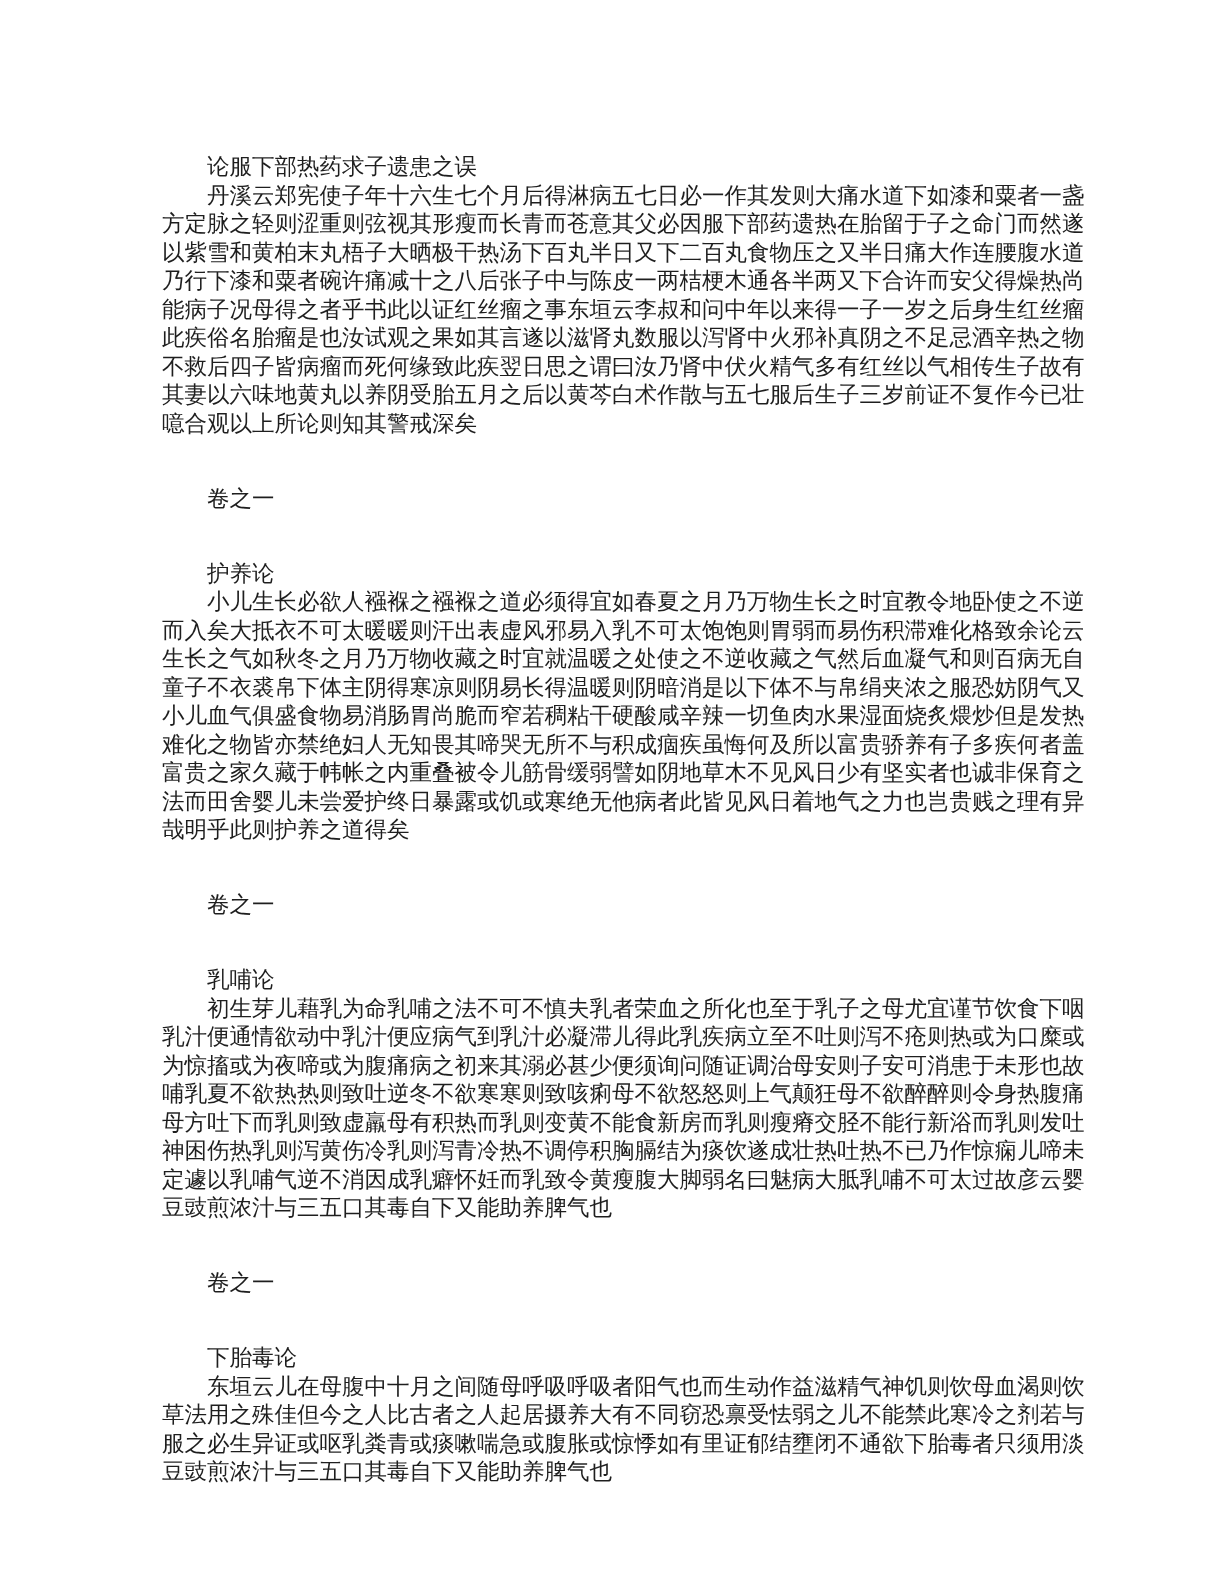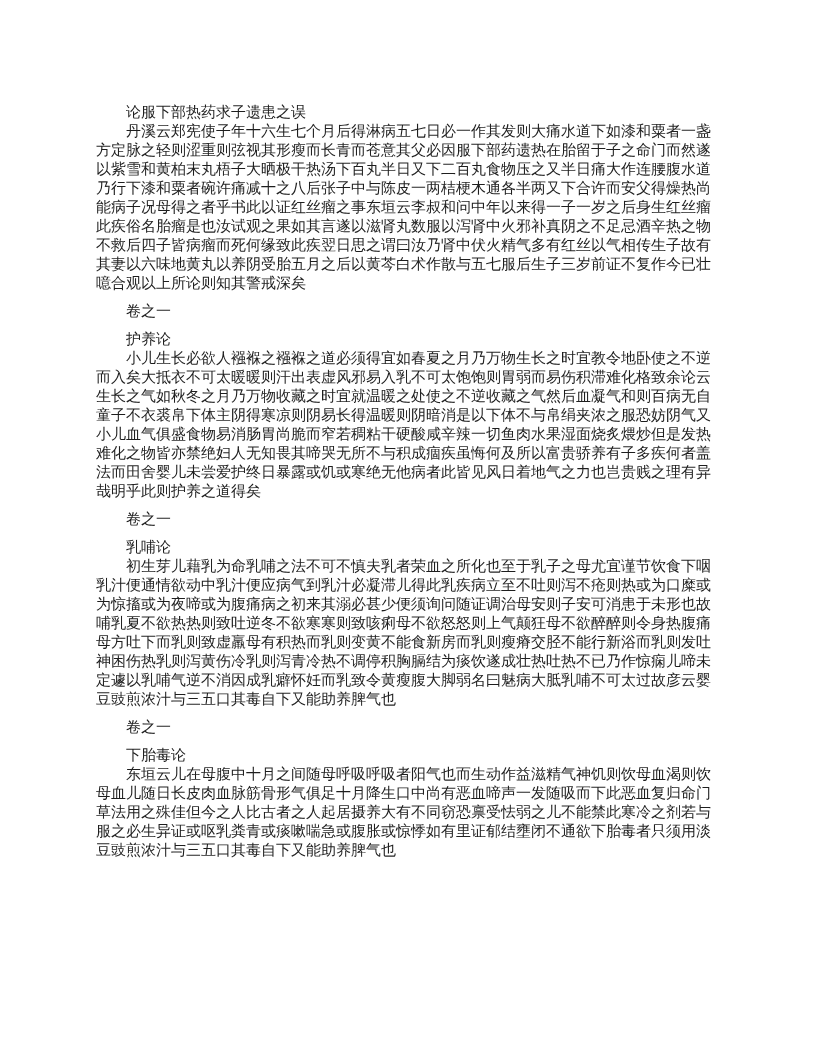--- a/index.html
+++ b/index.html
@@ -9,39 +9,39 @@
   }
   body {
     width: 816px;
     height: 1056px;
     position: relative;
     overflow: hidden;
     font-family: "Liberation Serif", "DejaVu Serif", serif;
   }
   .page {
     position: absolute;
-    left: 96px;
+    left: 108px;
     top: 103px;
     width: 648px;
     color: #1e1e1e;
     font-size: 15px;
     line-height: 19px;
     text-align: justify;
   }
   .line {
     white-space: nowrap;
     height: 19px;
   }
   .indent {
     text-indent: 2em;
     font-family: Liberation Serif, serif;
   }
   .volume-heading,
   .section-title {
-    margin-top: 9px;     
+    margin-top: 31px;     
     text-indent: 2em;
     white-space: nowrap;
     height: 19px;
   }
   .first-title {
     margin-top: 0;
   }
 </style>
 </head>
 <body>
@@ -58,32 +58,32 @@
     <div class="line">其妻以六味地黄丸以养阴受胎五月之后以黄芩白术作散与五七服后生子三岁前证不复作今已壮</div>
     <div class="line">噫合观以上所论则知其警戒深矣</div>
     <div class="volume-heading">卷之一</div>
     <div class="section-title">护养论</div>
     <div class="line indent">小儿生长必欲人襁褓之襁褓之道必须得宜如春夏之月乃万物生长之时宜教令地卧使之不逆</div>
     <div class="line">而入矣大抵衣不可太暖暖则汗出表虚风邪易入乳不可太饱饱则胃弱而易伤积滞难化格致余论云</div>
     <div class="line">生长之气如秋冬之月乃万物收藏之时宜就温暖之处使之不逆收藏之气然后血凝气和则百病无自</div>
     <div class="line">童子不衣裘帛下体主阴得寒凉则阴易长得温暖则阴暗消是以下体不与帛绢夹浓之服恐妨阴气又</div>
     <div class="line">小儿血气俱盛食物易消肠胃尚脆而窄若稠粘干硬酸咸辛辣一切鱼肉水果湿面烧炙煨炒但是发热</div>
     <div class="line">难化之物皆亦禁绝妇人无知畏其啼哭无所不与积成痼疾虽悔何及所以富贵骄养有子多疾何者盖</div>
+    <div class="line">富贵之家久藏于帏帐之内重叠被令儿筋骨缓弱譬如阴地草木不见风日少有坚实者也诚非保育之</div>
     <div class="line">法而田舍婴儿未尝爱护终日暴露或饥或寒绝无他病者此皆见风日着地气之力也岂贵贱之理有异</div>
     <div class="line">哉明乎此则护养之道得矣</div>
     <div class="volume-heading">卷之一</div>
     <div class="section-title">乳哺论</div>
     <div class="line indent">初生芽儿藉乳为命乳哺之法不可不慎夫乳者荣血之所化也至于乳子之母尤宜谨节饮食下咽</div>
     <div class="line">乳汁便通情欲动中乳汁便应病气到乳汁必凝滞儿得此乳疾病立至不吐则泻不疮则热或为口糜或</div>
     <div class="line">为惊搐或为夜啼或为腹痛病之初来其溺必甚少便须询问随证调治母安则子安可消患于未形也故</div>
     <div class="line">哺乳夏不欲热热则致吐逆冬不欲寒寒则致咳痢母不欲怒怒则上气颠狂母不欲醉醉则令身热腹痛</div>
     <div class="line">母方吐下而乳则致虚羸母有积热而乳则变黄不能食新房而乳则瘦瘠交胫不能行新浴而乳则发吐</div>
     <div class="line">神困伤热乳则泻黄伤冷乳则泻青冷热不调停积胸膈结为痰饮遂成壮热吐热不已乃作惊痫儿啼未</div>
     <div class="line">定遽以乳哺气逆不消因成乳癖怀妊而乳致令黄瘦腹大脚弱名曰魅病大胝乳哺不可太过故彦云婴</div>
     <div class="line">豆豉煎浓汁与三五口其毒自下又能助养脾气也</div>
     <div class="volume-heading">卷之一</div>
     <div class="section-title">下胎毒论</div>
     <div class="line indent">东垣云儿在母腹中十月之间随母呼吸呼吸者阳气也而生动作益滋精气神饥则饮母血渴则饮</div>
-    <div class="line">母血儿随日长皮肉血脉筋骨形气俱足十月降生口中尚有恶血啼声一发随吸而下此恶血复归命门</div>
     <div class="line">草法用之殊佳但今之人比古者之人起居摄养大有不同窃恐禀受怯弱之儿不能禁此寒冷之剂若与</div>
     <div class="line">服之必生异证或呕乳粪青或痰嗽喘急或腹胀或惊悸如有里证郁结壅闭不通欲下胎毒者只须用淡</div>
     <div class="line">豆豉煎浓汁与三五口其毒自下又能助养脾气也</div>
   </div>
 
 </body></html>

